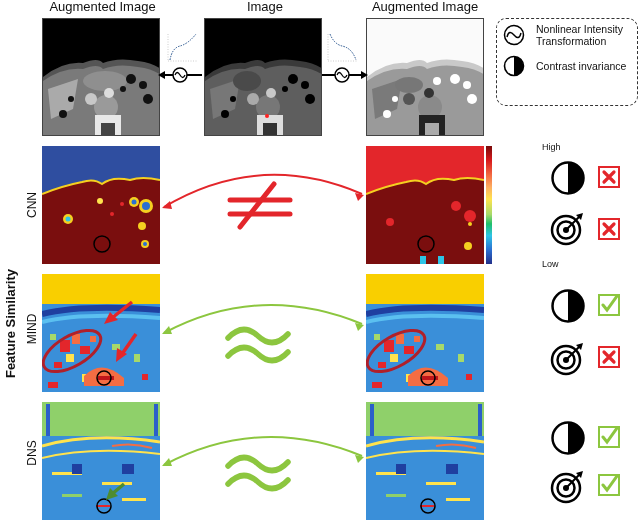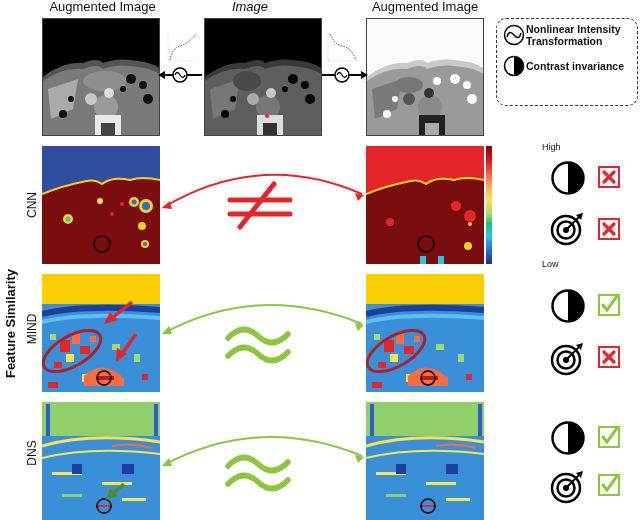--- a/index.html
+++ b/index.html
@@ -3,32 +3,32 @@
 <meta charset="utf-8">
 <style>
   * { box-sizing: border-box; margin: 0; padding: 0; }
   body { width: 640px; height: 520px; background: #ffffff; position: relative; overflow: hidden;
          font-family: "Liberation Sans", "DejaVu Sans", sans-serif; color: #111; }
   .abs { position: absolute; }
   .title { font-size: 13px; color: #111; text-align: center; white-space: nowrap; }
   .ct { overflow: hidden; border: 1px solid #444; }
   .rowlabel { font-size: 12px; transform: rotate(-90deg); transform-origin: center; white-space: nowrap; text-align: center; }
   .legend { border: 1.5px dashed #333; border-radius: 10px; }
-  .legend-item { position: absolute; left: 6px; display: flex; align-items: center; gap: 1px; font-size: 10.5px; line-height: 12px; font-weight: bold; }
+  .legend-item { position: absolute; left: 6px; display: flex; align-items: center; gap: 11px; font-size: 10.5px; line-height: 12px; }
   .colorbar { background: linear-gradient(to bottom, #7a0a0a 0%, #d7191c 12%, #f46d43 25%, #fdae61 35%, #ffe34d 45%, #a6d96a 58%, #1fbf6a 66%, #2ec4e6 76%, #2b6fd1 88%, #23308a 100%); }
   .cb-label { font-size: 9px; padding-left: 46px; }
   .badge { width: 22px; height: 22px; display: flex; align-items: center; justify-content: center; }
   .badge.cross { border: 2px solid #e3262b; }
   .badge.check { border: 2px solid #8cc63f; }
 </style>
 </head>
 <body>
 
 <div class="abs title" style="left:40px; top:-1px; width:125px;">Augmented Image</div>
-<div class="abs title" style="left:195px; top:-1px; width:110px;font-style:italic;">Image</div>
+<div class="abs title" style="left:210px; top:-1px; width:110px;">Image</div>
 <div class="abs title" style="left:365px; top:-1px; width:120px;">Augmented Image</div>
 
 <div class="abs ct" style="left:42px; top:18px; width:118px; height:118px;">
   <svg width="118" height="118" viewBox="0 0 118 118">
     <rect width="118" height="118" fill="#000"></rect>
     <path d="M0 58 Q20 42 40 44 Q55 38 60 44 Q75 38 95 42 Q110 44 118 50 L118 118 L0 118 Z" fill="#555"></path>
     <path d="M0 62 Q20 48 40 50 Q55 44 60 50 Q75 44 95 48 Q110 50 118 56 L118 118 L0 118 Z" fill="#7a7a7a"></path>
     <path d="M5 70 L35 60 L30 90 L8 100 Z" fill="#aaa"></path>
     <ellipse cx="62" cy="62" rx="22" ry="10" fill="#8f8f8f"></ellipse>
     <circle cx="88" cy="60" r="5" fill="#111"></circle>

